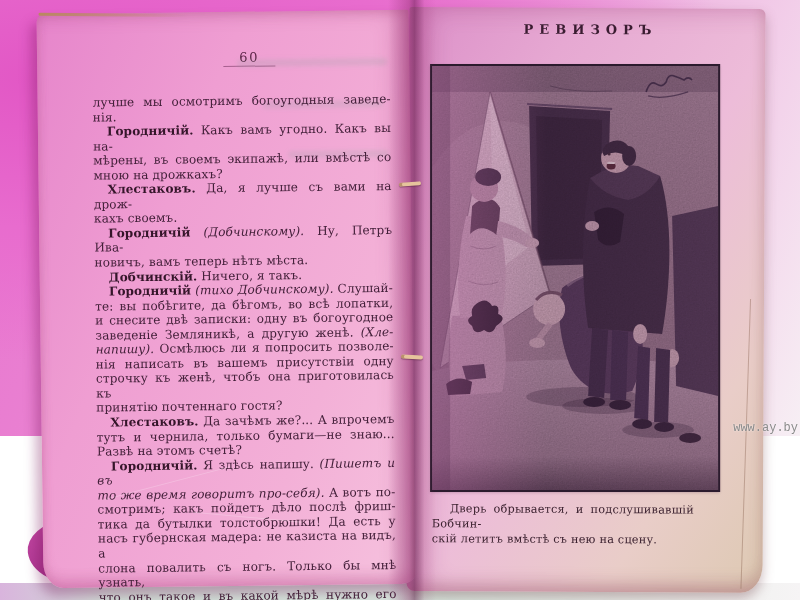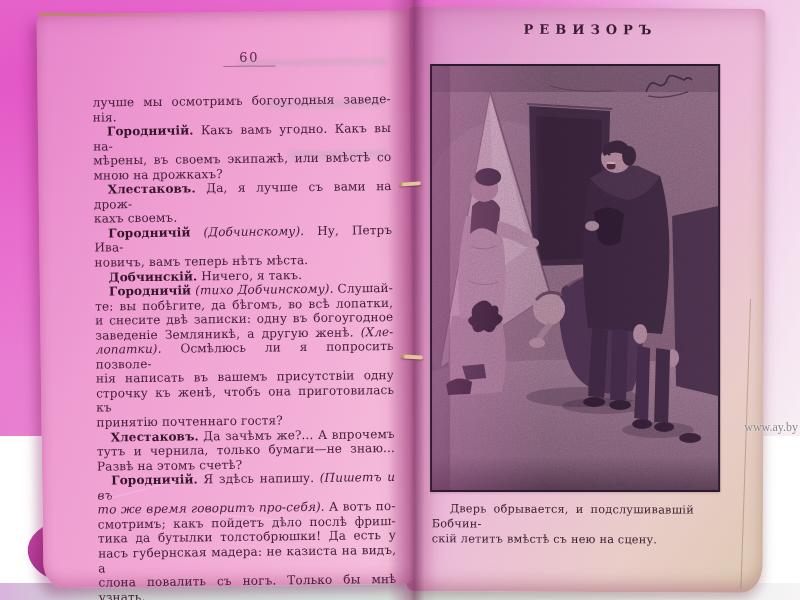--- a/index.html
+++ b/index.html
@@ -69,21 +69,21 @@
   
   .gutter{position:absolute;left:388px;top:0;width:48px;height:600px;z-index:5;pointer-events:none;
     background:linear-gradient(90deg,rgba(150,40,110,0) 0%,rgba(130,30,95,.36) 44%,
       rgba(88,14,64,.46) 55%,rgba(150,40,110,.1) 76%,rgba(150,40,110,0) 100%);}
   .stitch{position:absolute;width:22px;height:4px;background:#e6c49c;border-radius:2px;z-index:6;
     box-shadow:0 1px 1px rgba(90,40,70,.55), inset 3px 0 0 rgba(120,70,40,.4);}
   .s1{left:399px;top:182px;transform:rotate(-4deg);}
   .s2{left:401px;top:355px;transform:rotate(3deg);}
 
   .watermark{position:absolute;right:2px;bottom:1px;z-index:7;
-    font-family:Liberation Serif, serif;
+    font-family:Liberation Mono, monospace;
     font-size:12px;color:#8a8a8a;text-shadow:0 0 2px rgba(255,255,255,.85);}
 </style>
 </head>
 <body>
 
 <div class="stage">
   <div class="bg"></div>
   <div class="bg-bottom"></div>
   <div class="cover-sliver"></div>
 
@@ -227,21 +227,21 @@
         <div class="tl"><span>мною на дрожкахъ?</span></div>
         <div class="tl ind fill"><span class="b">Хлестаковъ.</span><span> Да, я лучше съ вами на дрож-</span></div>
         <div class="tl"><span>кахъ своемъ.</span></div>
         <div class="tl ind fill"><span class="b">Городничій</span><span class="i"> (Добчинскому).</span><span> Ну, Петръ Ива-</span></div>
         <div class="tl"><span>новичъ, вамъ теперь нѣтъ мѣста.</span></div>
         <div class="tl ind"><span class="b">Добчинскій.</span><span> Ничего, я такъ.</span></div>
         <div class="tl ind fill"><span class="b">Городничій</span><span class="i"> (тихо Добчинскому).</span><span> Слушай-</span></div>
         <div class="tl fill"><span>те: вы побѣгите, да бѣгомъ, во всѣ лопатки,</span></div>
         <div class="tl fill"><span>и снесите двѣ записки: одну въ богоугодное</span></div>
         <div class="tl fill"><span>заведеніе Земляникѣ, а другую женѣ. </span><span class="i">(Хле-</span></div>
-        <div class="tl fill"><span class="i">лопатки).</span><span> Осмѣлюсь ли я попросить позволе-</span></div>
+        <div class="tl fill"><span class="i">напишу).</span><span> Осмѣлюсь ли я попросить позволе-</span></div>
         <div class="tl fill"><span>нія написать въ вашемъ присутствіи одну</span></div>
         <div class="tl fill"><span>строчку къ женѣ, чтобъ она приготовилась къ</span></div>
         <div class="tl"><span>принятію почтеннаго гостя?</span></div>
         <div class="tl ind fill"><span class="b">Хлестаковъ.</span><span> Да зачѣмъ же?... А впрочемъ</span></div>
         <div class="tl fill"><span>тутъ и чернила, только бумаги—не знаю...</span></div>
         <div class="tl"><span>Развѣ на этомъ счетѣ?</span></div>
         <div class="tl ind fill"><span class="b">Городничій.</span><span> Я здѣсь напишу. </span><span class="i">(Пишетъ и въ</span></div>
         <div class="tl fill"><span class="i">то же время говоритъ про-себя).</span><span> А вотъ по-</span></div>
         <div class="tl fill"><span>смотримъ; какъ пойдетъ дѣло послѣ фриш-</span></div>
         <div class="tl fill"><span>тика да бутылки толстобрюшки! Да есть у</span></div>

